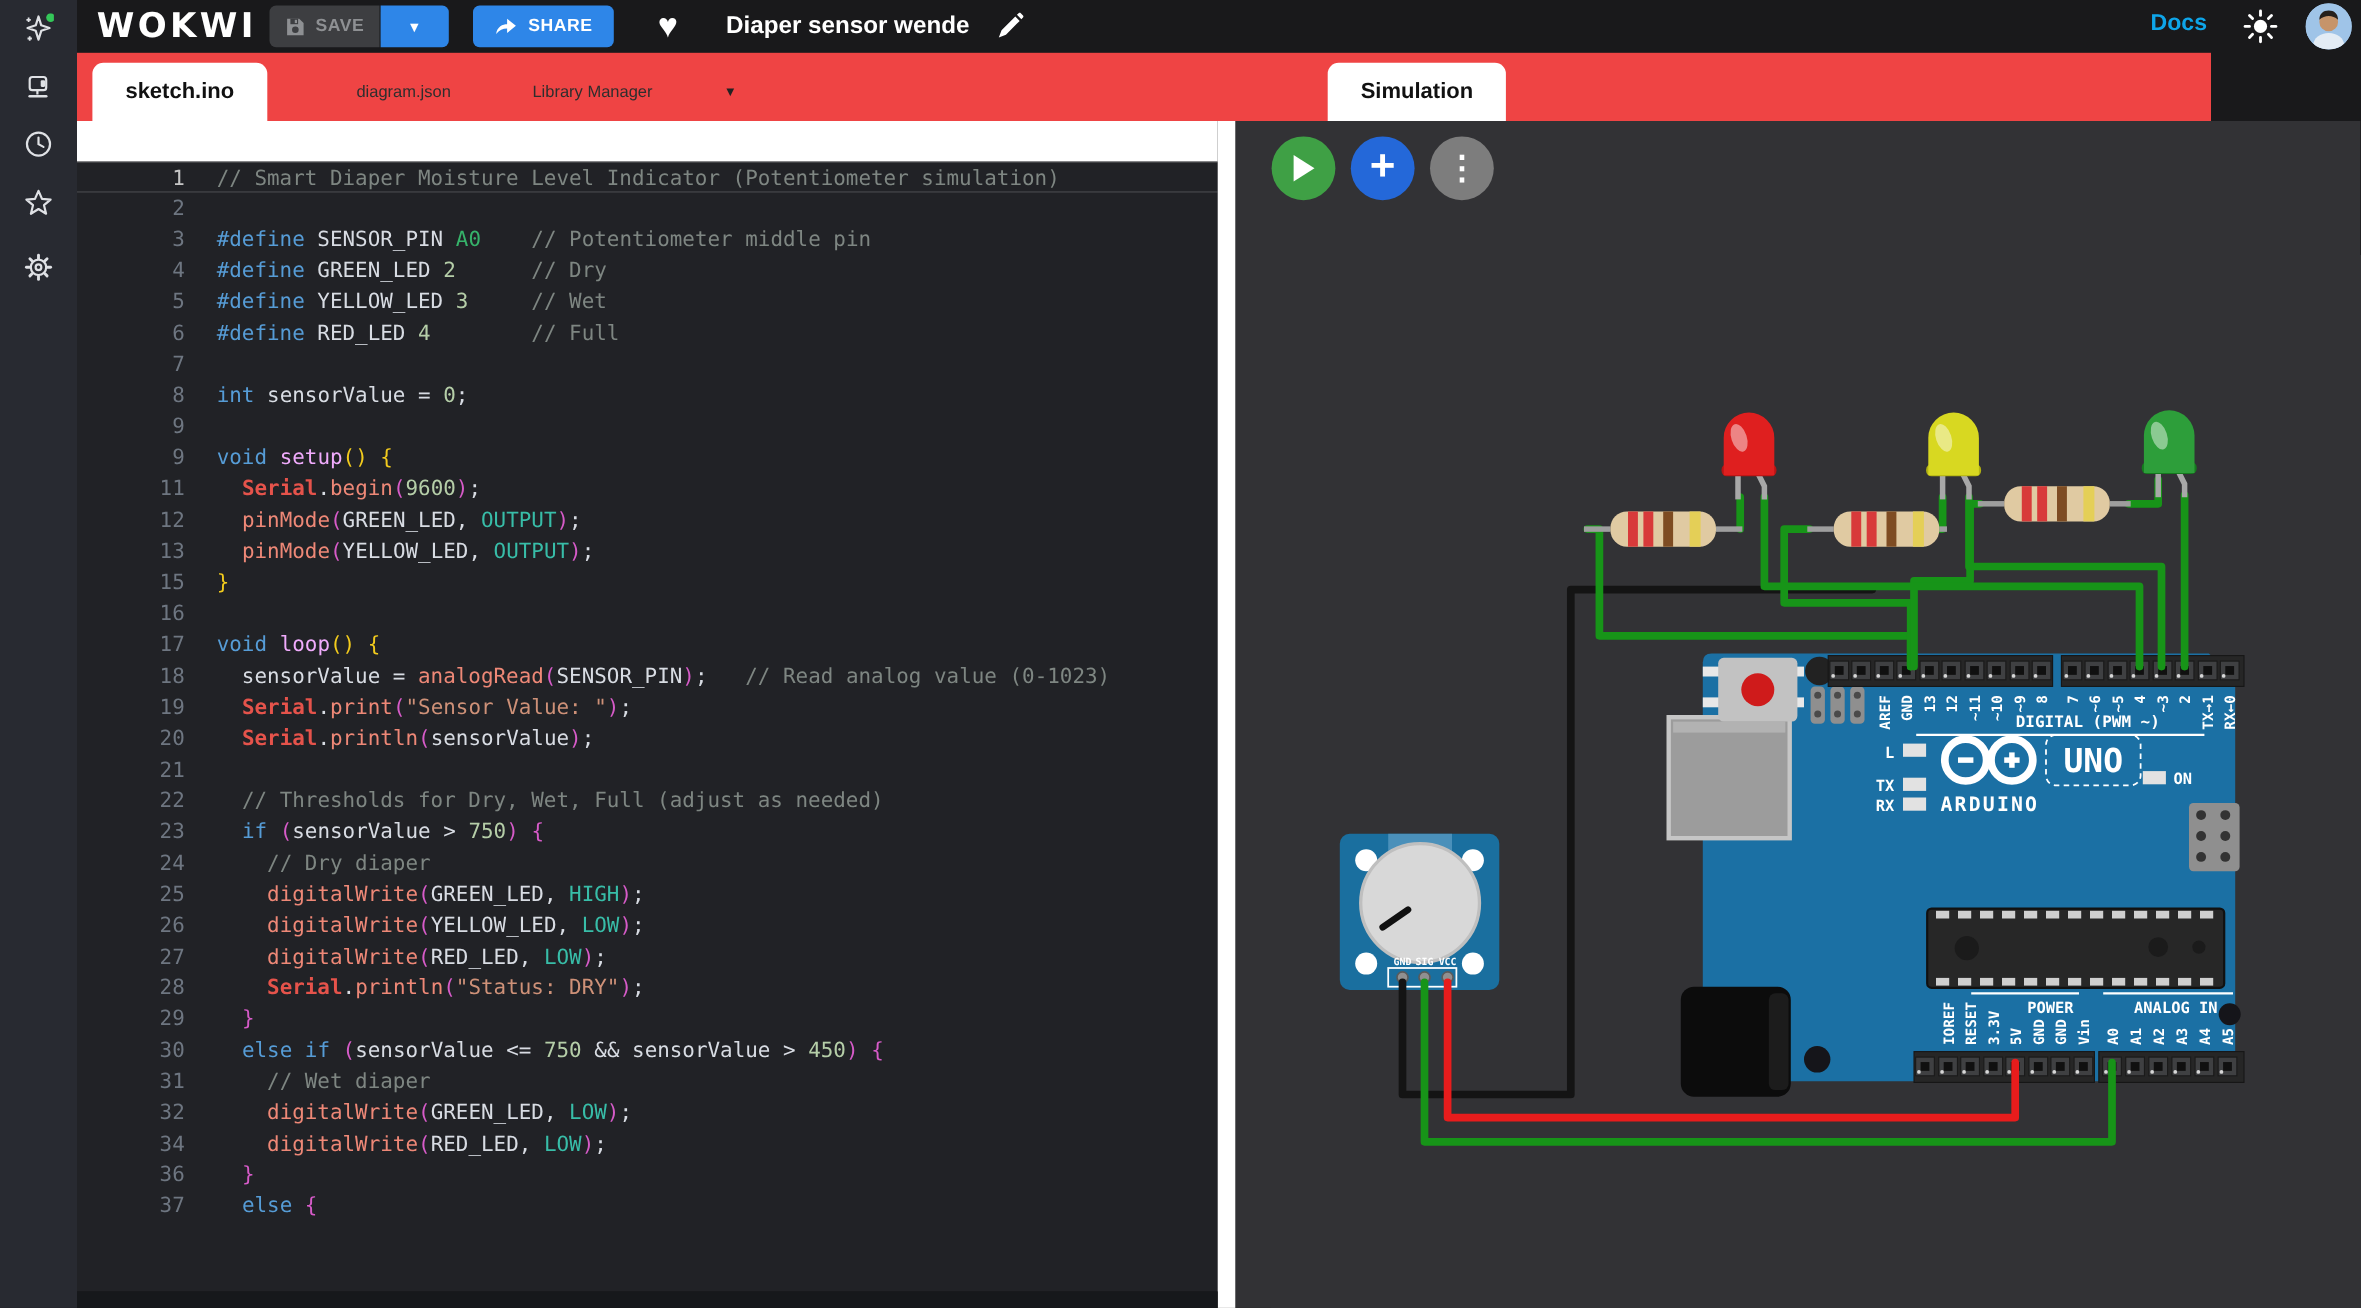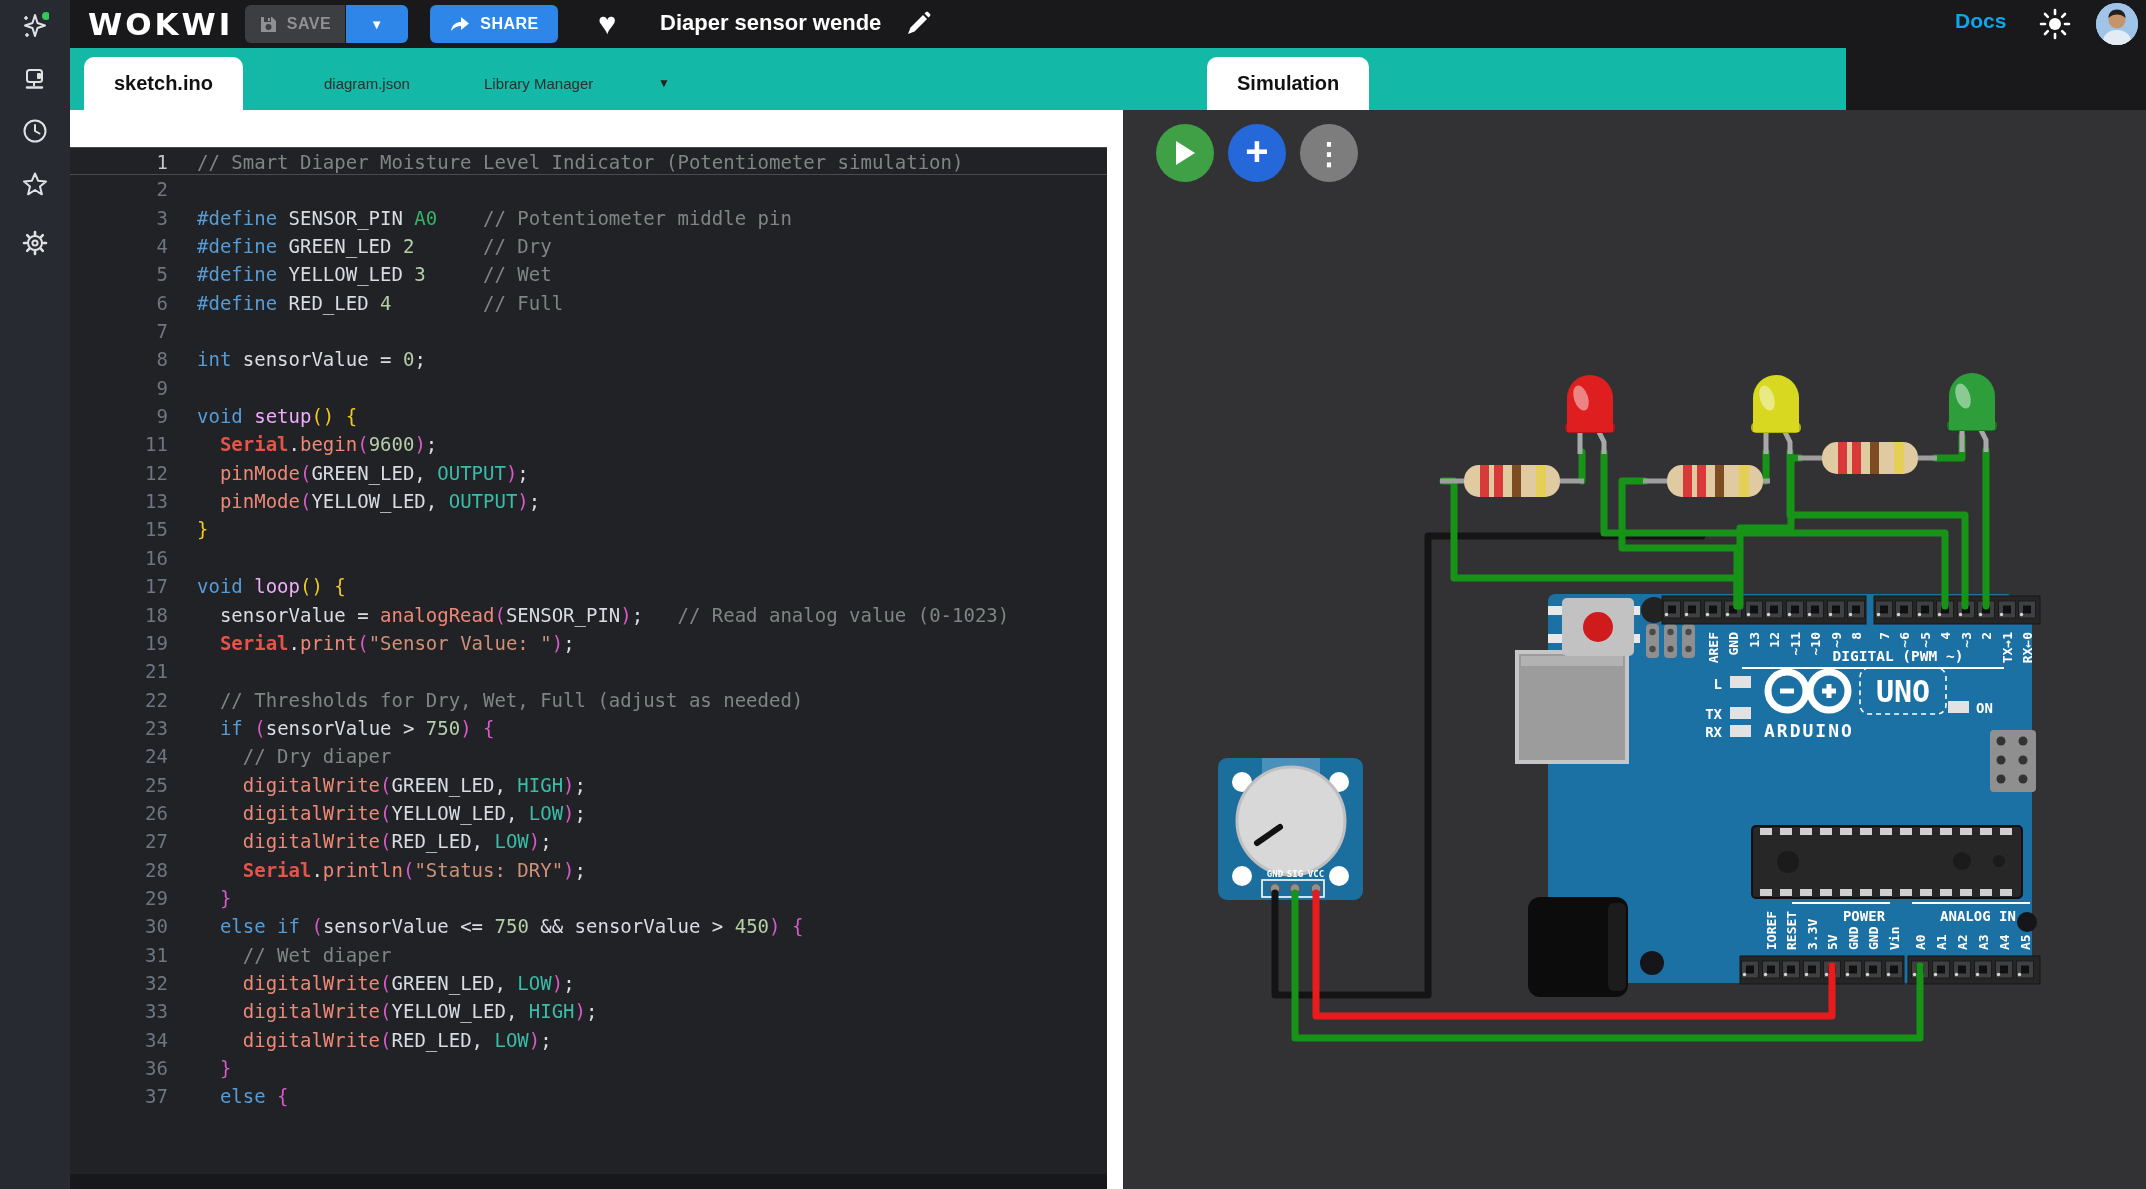--- a/index.html
+++ b/index.html
@@ -19,21 +19,21 @@
   #edit-pencil{left:905px;top:11px}
   #docs-link{left:1955px;top:9px;color:#0ea5e9;font-size:21px;font-weight:bold}
   #sun-icon{left:2038px;top:7px}
   #avatar{left:2096px;top:3px;width:42px;height:42px;border-radius:50%;overflow:hidden;background:#9fc4e8}
 
   
   #rail{left:0;top:0;width:70px;height:1189px;background:#282a31;z-index:40}
   .rail-ic{position:absolute;left:21px;width:28px;height:28px}
 
   
-  #tabbar{left:70px;top:48px;width:1776px;height:62px;background:#14b8a6;z-index:10}
+  #tabbar{left:70px;top:48px;width:1940px;height:62px;background:#ef4444;z-index:10}
   .tab-active{position:absolute;top:9px;height:53px;background:#fff;border-radius:10px 10px 0 0;display:flex;align-items:center;font-size:20px;font-weight:bold;color:#111;padding:0 30px}
   .tab-idle{position:absolute;top:9px;height:53px;display:flex;align-items:center;font-size:15px;color:#2e2e2e;padding:0 6px}
   #tab-sketch{left:14px}
   #tab-diagram{left:248px}
   #tab-library{left:408px}
   #lib-caret{position:absolute;left:588px;top:28px;font-size:12px;color:#222}
   #tab-sim{left:1137px}
 
   
   #ed-whiteband{left:70px;top:110px;width:1037px;height:37px;background:#fff;z-index:5}
@@ -188,33 +188,33 @@
         <div class="cl"><span class="ln">9</span><span class="ct"></span></div>
         <div class="cl"><span class="ln">9</span><span class="ct"><span class="tk-k">void</span><span class="tk-w"> </span><span class="tk-d">setup</span><span class="tk-g">()</span><span class="tk-w"> </span><span class="tk-g">{</span></span></div>
         <div class="cl"><span class="ln">11</span><span class="ct"><span class="tk-w">  </span><span class="tk-F">Serial</span><span class="tk-w">.</span><span class="tk-f">begin</span><span class="tk-p">(</span><span class="tk-n">9600</span><span class="tk-p">)</span><span class="tk-w">;</span></span></div>
         <div class="cl"><span class="ln">12</span><span class="ct"><span class="tk-w">  </span><span class="tk-f">pinMode</span><span class="tk-p">(</span><span class="tk-w">GREEN_LED, </span><span class="tk-t">OUTPUT</span><span class="tk-p">)</span><span class="tk-w">;</span></span></div>
         <div class="cl"><span class="ln">13</span><span class="ct"><span class="tk-w">  </span><span class="tk-f">pinMode</span><span class="tk-p">(</span><span class="tk-w">YELLOW_LED, </span><span class="tk-t">OUTPUT</span><span class="tk-p">)</span><span class="tk-w">;</span></span></div>
         <div class="cl"><span class="ln">15</span><span class="ct"><span class="tk-g">}</span></span></div>
         <div class="cl"><span class="ln">16</span><span class="ct"></span></div>
         <div class="cl"><span class="ln">17</span><span class="ct"><span class="tk-k">void</span><span class="tk-w"> </span><span class="tk-d">loop</span><span class="tk-g">()</span><span class="tk-w"> </span><span class="tk-g">{</span></span></div>
         <div class="cl"><span class="ln">18</span><span class="ct"><span class="tk-w">  sensorValue = </span><span class="tk-f">analogRead</span><span class="tk-p">(</span><span class="tk-w">SENSOR_PIN</span><span class="tk-p">)</span><span class="tk-w">;   </span><span class="tk-c">// Read analog value (0-1023)</span></span></div>
         <div class="cl"><span class="ln">19</span><span class="ct"><span class="tk-w">  </span><span class="tk-F">Serial</span><span class="tk-w">.</span><span class="tk-f">print</span><span class="tk-p">(</span><span class="tk-s">"Sensor Value: "</span><span class="tk-p">)</span><span class="tk-w">;</span></span></div>
+        <div class="cl"><span class="ln">20</span><span class="ct"><span class="tk-w">  </span><span class="tk-F">Serial</span><span class="tk-w">.</span><span class="tk-f">println</span><span class="tk-p">(</span><span class="tk-w">sensorValue</span><span class="tk-p">)</span><span class="tk-w">;</span></span></div>
         <div class="cl"><span class="ln">21</span><span class="ct"></span></div>
         <div class="cl"><span class="ln">22</span><span class="ct"><span class="tk-w">  </span><span class="tk-c">// Thresholds for Dry, Wet, Full (adjust as needed)</span></span></div>
         <div class="cl"><span class="ln">23</span><span class="ct"><span class="tk-w">  </span><span class="tk-k">if</span><span class="tk-w"> </span><span class="tk-p">(</span><span class="tk-w">sensorValue &gt; </span><span class="tk-n">750</span><span class="tk-p">)</span><span class="tk-w"> </span><span class="tk-p">{</span></span></div>
         <div class="cl"><span class="ln">24</span><span class="ct"><span class="tk-w">    </span><span class="tk-c">// Dry diaper</span></span></div>
         <div class="cl"><span class="ln">25</span><span class="ct"><span class="tk-w">    </span><span class="tk-f">digitalWrite</span><span class="tk-p">(</span><span class="tk-w">GREEN_LED, </span><span class="tk-t">HIGH</span><span class="tk-p">)</span><span class="tk-w">;</span></span></div>
         <div class="cl"><span class="ln">26</span><span class="ct"><span class="tk-w">    </span><span class="tk-f">digitalWrite</span><span class="tk-p">(</span><span class="tk-w">YELLOW_LED, </span><span class="tk-t">LOW</span><span class="tk-p">)</span><span class="tk-w">;</span></span></div>
         <div class="cl"><span class="ln">27</span><span class="ct"><span class="tk-w">    </span><span class="tk-f">digitalWrite</span><span class="tk-p">(</span><span class="tk-w">RED_LED, </span><span class="tk-t">LOW</span><span class="tk-p">)</span><span class="tk-w">;</span></span></div>
         <div class="cl"><span class="ln">28</span><span class="ct"><span class="tk-w">    </span><span class="tk-F">Serial</span><span class="tk-w">.</span><span class="tk-f">println</span><span class="tk-p">(</span><span class="tk-s">"Status: DRY"</span><span class="tk-p">)</span><span class="tk-w">;</span></span></div>
         <div class="cl"><span class="ln">29</span><span class="ct"><span class="tk-w">  </span><span class="tk-p">}</span></span></div>
         <div class="cl"><span class="ln">30</span><span class="ct"><span class="tk-w">  </span><span class="tk-k">else</span><span class="tk-w"> </span><span class="tk-k">if</span><span class="tk-w"> </span><span class="tk-p">(</span><span class="tk-w">sensorValue &lt;= </span><span class="tk-n">750</span><span class="tk-w"> &amp;&amp; sensorValue &gt; </span><span class="tk-n">450</span><span class="tk-p">)</span><span class="tk-w"> </span><span class="tk-p">{</span></span></div>
         <div class="cl"><span class="ln">31</span><span class="ct"><span class="tk-w">    </span><span class="tk-c">// Wet diaper</span></span></div>
         <div class="cl"><span class="ln">32</span><span class="ct"><span class="tk-w">    </span><span class="tk-f">digitalWrite</span><span class="tk-p">(</span><span class="tk-w">GREEN_LED, </span><span class="tk-t">LOW</span><span class="tk-p">)</span><span class="tk-w">;</span></span></div>
-        <div class="cl"><span class="ln">33</span><span class="ct"><span class="tk-w">    </span><span class="tk-f">digitalWrite</span><span class="tk-p">(</span><span class="tk-w">YELLOW_LED, </span><span class="tk-t">HIGH</span><span class="tk-p">)</span><span class="tk-w">;</span></span></div>
         <div class="cl"><span class="ln">34</span><span class="ct"><span class="tk-w">    </span><span class="tk-f">digitalWrite</span><span class="tk-p">(</span><span class="tk-w">RED_LED, </span><span class="tk-t">LOW</span><span class="tk-p">)</span><span class="tk-w">;</span></span></div>
         <div class="cl"><span class="ln">36</span><span class="ct"><span class="tk-w">  </span><span class="tk-p">}</span></span></div>
         <div class="cl"><span class="ln">37</span><span class="ct"><span class="tk-w">  </span><span class="tk-k">else</span><span class="tk-w"> </span><span class="tk-p">{</span></span></div>
       </div>
   </div>
   <div id="ed-bottom" class="abs"></div>
   <div id="divider" class="abs"></div>
 
   <div id="simcanvas" class="abs">
     <div id="btn-play" class="simbtn">

